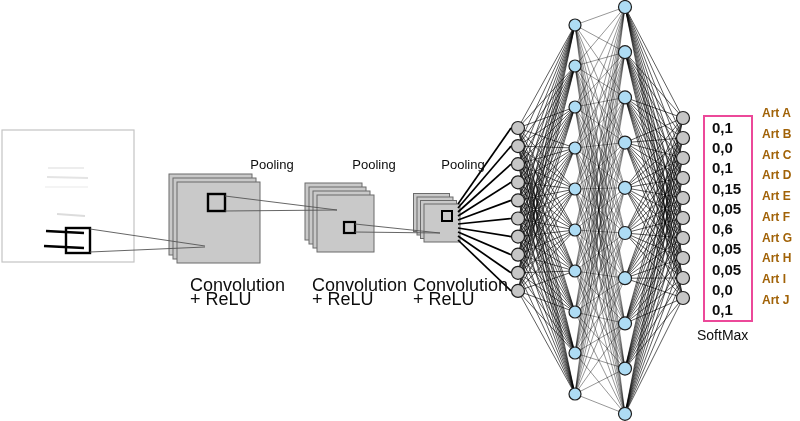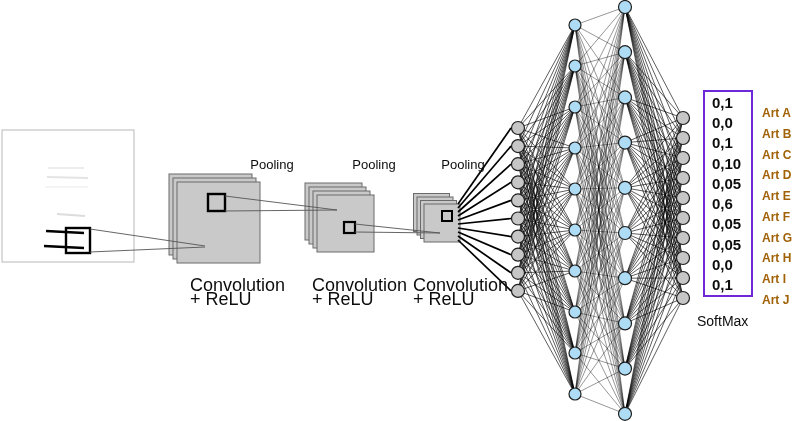--- a/index.html
+++ b/index.html
@@ -6,22 +6,22 @@
   .canvas{
     position:relative;width:800px;height:421px;background:#ffffff;overflow:hidden;
     font-family:"Liberation Sans","DejaVu Sans",sans-serif;
   }
   svg#diagram{position:absolute;left:0;top:0;}
   .lbl{position:absolute;font-weight:normal;color:#0d0d0d;white-space:nowrap;margin-top:11px;}
   .pooling{font-size:13px;transform:translateX(-50%);}
   .convlbl{font-size:18px;line-height:14px;}
   .softmax{font-size:14px;}
   .valbox{
-    position:absolute;left:703px;top:90px;width:46px;height:203px;
-    border:2px solid #6d28d9;background:#fff;display:flex;flex-direction:column;
+    position:absolute;left:703px;top:115px;width:46px;height:203px;
+    border:2px solid #ec4899;background:#fff;display:flex;flex-direction:column;
   }
   .valrow{flex:1;display:flex;align-items:center;padding-left:7px;
     font-size:15px;font-weight:bold;color:#0d0d0d;}
   .artcol{
     position:absolute;left:762px;top:103px;height:207px;
     display:flex;flex-direction:column;
   }
   .artrow{flex:1;display:flex;align-items:center;font-size:12px;font-weight:bold;color:#a16207;}
 </style>
 </head>
@@ -440,35 +440,35 @@
   </div>
   <div class="lbl convlbl" style="left:413px;top:267px">
     <div>Convolution</div>
     <div>+ ReLU</div>
   </div>
 
   <div class="valbox" id="valbox">
       <div class="valrow">0,1</div>
       <div class="valrow">0,0</div>
       <div class="valrow">0,1</div>
-      <div class="valrow">0,10</div>
+      <div class="valrow">0,15</div>
       <div class="valrow">0,05</div>
       <div class="valrow">0,6</div>
       <div class="valrow">0,05</div>
       <div class="valrow">0,05</div>
       <div class="valrow">0,0</div>
       <div class="valrow">0,1</div>
     </div>
   <div class="artcol" id="artcol">
       <div class="artrow">Art A</div>
       <div class="artrow">Art B</div>
       <div class="artrow">Art C</div>
       <div class="artrow">Art D</div>
       <div class="artrow">Art E</div>
       <div class="artrow">Art F</div>
       <div class="artrow">Art G</div>
       <div class="artrow">Art H</div>
       <div class="artrow">Art I</div>
       <div class="artrow">Art J</div>
     </div>
 
-  <div class="lbl softmax" style="left:697px;top:302px">SoftMax</div>
+  <div class="lbl softmax" style="left:697px;top:316px">SoftMax</div>
 </div>
 
 </body></html>

